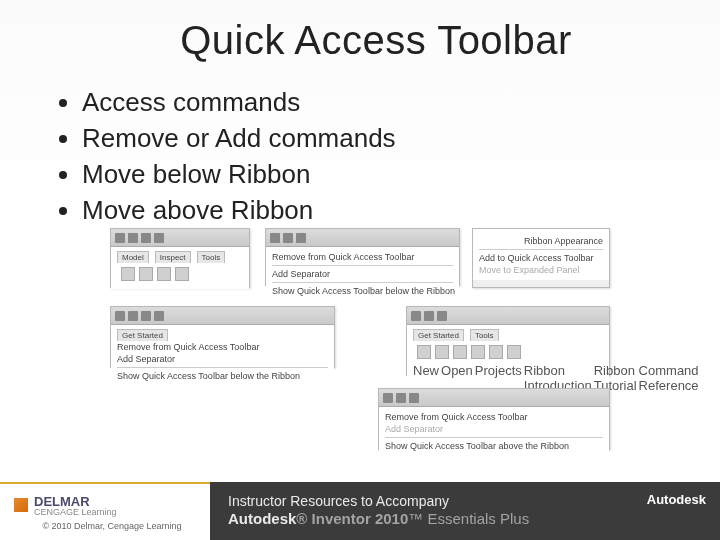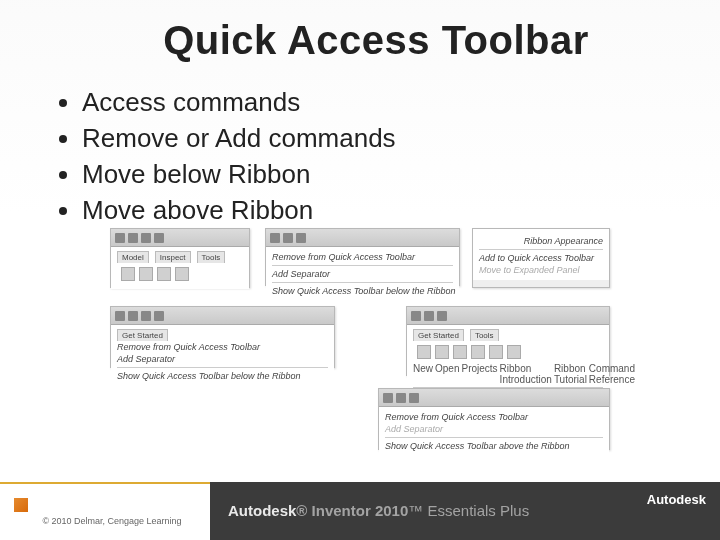--- a/index.html
+++ b/index.html
@@ -12,21 +12,21 @@
     overflow: hidden;
   }
   .slide {
     width: 720px;
     height: 540px;
     position: relative;
     background: linear-gradient(180deg, rgba(200,200,200,0.08) 0%, rgba(255,255,255,0) 40%);
   }
   .title {
     font-size: 40px;
-    font-weight: 700;
+    font-weight: 400;
     color: #222;
     text-align: center;
     padding-top: 18px;
     letter-spacing: 0.5px;
     margin-left: 32px;
   }
   .bullets {
     margin-top: 22px;
     margin-left: 60px;
     font-size: 26px;
@@ -61,21 +61,21 @@
   }
   .hdr .dot {
     width: 10px; height: 10px; background:#888; border-radius:1px;
   }
   .panel .body {
     padding: 4px 6px;
     font-size: 9px;
     color: #444;
     background:#fff;
   }
-  .panel .line { padding:1px 0; white-space: nowrap; font-style: italic; }
+  .panel .line { padding:1px 0; white-space: nowrap; }
   .sep { height:1px; background:#ccc; margin:2px 0; }
   .tabbar {
     display:flex; gap:6px; font-size:8px;
   }
   .tabbar span { padding:1px 4px; background:#e6e6e6; border:1px solid #bbb; border-bottom:none; }
 
   
   .p1 { left: 0px;   top: 0px;   width: 140px; height: 60px; }
   .p2 { left: 155px; top: 0px;   width: 195px; height: 58px; }
   .p3 { left: 362px; top: 0px;   width: 138px; height: 60px; }
@@ -216,21 +216,21 @@
           <span>Tools</span>
         </div>
         <div class="iconrow">
           <span class="ic"></span>
             <span class="ic"></span>
             <span class="ic"></span>
             <span class="ic"></span>
             <span class="ic"></span>
             <span class="ic"></span>
         </div>
-        <div style="display:flex; gap:2px; font-size:10px; color:#555; flex-wrap:nowrap;">
+        <div style="display:flex; gap:2px; font-size:13px; color:#555; flex-wrap:nowrap;">
           <span>New</span>
           <span>Open</span>
           <span>Projects</span>
           <span>Ribbon Introduction</span>
           <span>Ribbon Tutorial</span>
           <span>Command Reference</span>
         </div>
         <div class="sep"></div>
         <div class="line" style="font-size:8px">Launch</div>
       </div>
@@ -249,24 +249,29 @@
         <div class="line">Show Quick Access Toolbar above the Ribbon</div>
       </div>
     </div>
 
   </div>
 
   <div class="footer">
     <div class="footer-left">
       <div class="delmar">
         <span class="sq"></span>
+        <span>
+          <span style="font-weight:bold">DELMAR</span>
+          <span style="font-size:9px; color:#888; display:block; margin-top:-2px">CENGAGE Learning</span>
+        </span>
       </div>
       <div class="copy">© 2010 Delmar, Cengage Learning</div>
     </div>
     <div class="footer-right">
       <span class="autodesk">Autodesk</span>
+      <div>Instructor Resources to Accompany</div>
       <div class="line2">
         <span class="bold">Autodesk</span><span class="orange bold">® Inventor 2010</span><span class="orange">™ Essentials Plus</span>
       </div>
     </div>
   </div>
 
 </div>
 
 </body></html>

